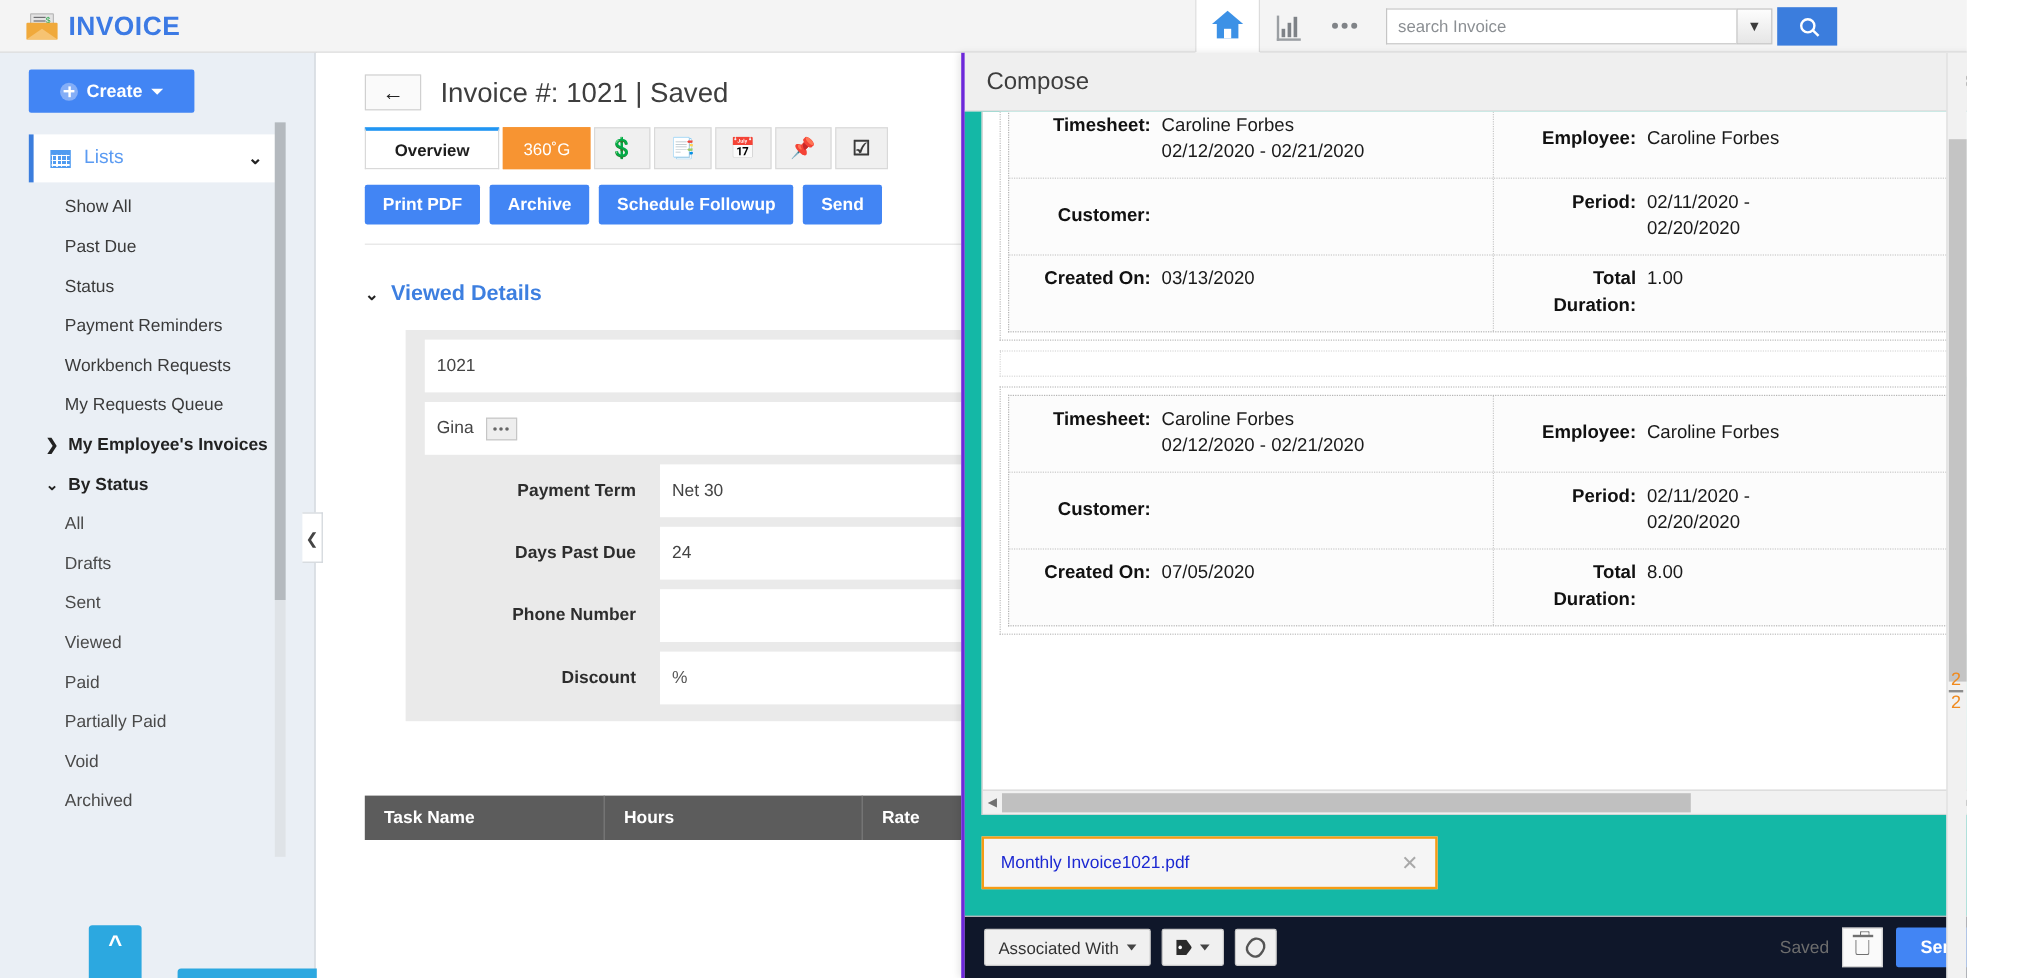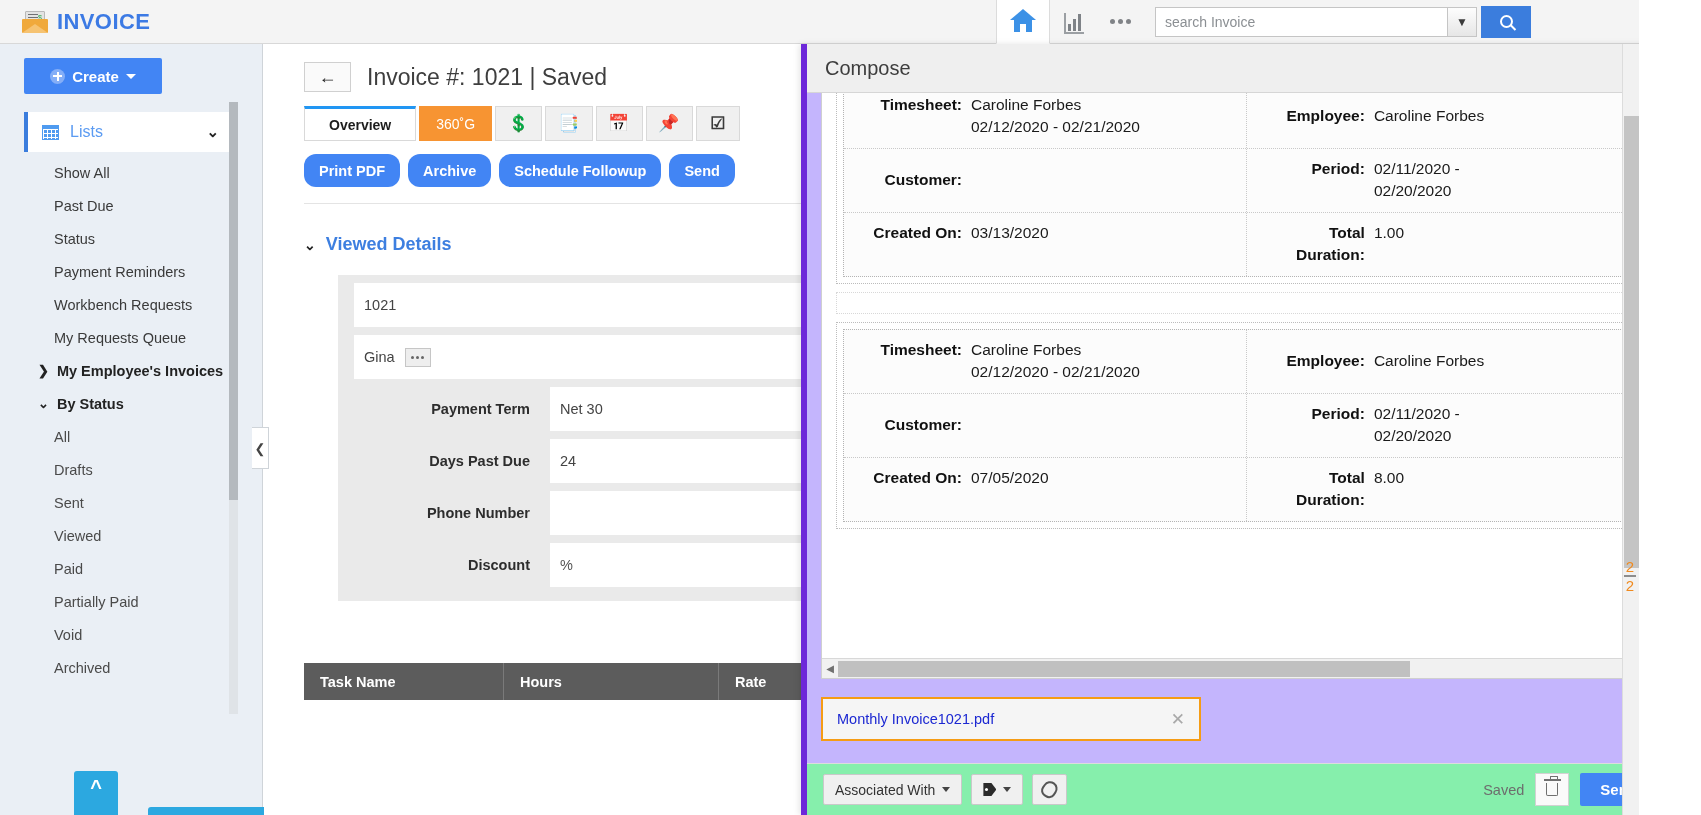--- a/index.html
+++ b/index.html
@@ -164,21 +164,21 @@
     font-size: 14px; font-weight: bold; color: #3a3a3a; margin-right: 3px; padding: 0 12px;
   }
   .tab.active {
     background: #fff; border-top: 3px solid #2196f3; color: #1d1d1d; padding: 0 24px;
   }
   .tab.deg360 { background: #f79432; color: #fff; font-weight: normal; padding: 0 16px; border-color: #f79432; }
   .tab-ic { font-size: 17px; }
 
   .actions { display: flex; gap: 8px; margin: 13px 0 0 40px; }
   .act-btn {
-    height: 33px; background: #4285f4; color: #fff; border: none; border-radius: 12px;
+    height: 33px; background: #4285f4; color: #fff; border: none; border-radius: 2px;
     font-size: 14.5px; font-weight: bold; padding: 0 15px; cursor: pointer;
     font-family: "Liberation Sans", sans-serif;
   }
   .hr { margin: 16px 0 0 40px; width: 1340px; height: 1px; background: #e4e4e4; }
 
   .section-title {
     margin: 30px 0 0 40px; display: flex; align-items: center; gap: 10px;
     color: #3d7fe0; font-size: 18px; font-weight: bold;
   }
   .section-title .sc { color: #222; font-size: 14px; }
@@ -213,31 +213,31 @@
 
   .grid-head {
     margin: 62px 0 0 40px; width: 1340px; height: 37px; background: #5c5c5c;
     display: flex; align-items: center; color: #fff; font-size: 14.5px; font-weight: bold;
   }
   .gh-cell { padding-left: 16px; border-right: 1px solid #7a7a7a; height: 37px; display: flex; align-items: center; }
 
   
   .compose {
     position: absolute; left: 801px; top: 44px; width: 868px; height: 771px;
-    background: #fff; border-left: 6px solid #6d28d9; box-shadow: -2px 0 6px rgba(0,0,0,.10);
+    background: #fff; border-left: 3px solid #6d28d9; box-shadow: -2px 0 6px rgba(0,0,0,.10);
     z-index: 10; display: flex; flex-direction: column;
   }
   .compose-head {
     height: 49px; background: #efefef; border-bottom: 1px solid #d6d6d6;
     display: flex; align-items: center; padding: 0 18px;
   }
   .compose-title { font-size: 20px; color: #3d3d3d; flex: 1; }
   .compose-close { font-size: 23px; color: #3a3a3a; cursor: pointer; line-height: 1; }
 
-  .compose-body { flex: 1; position: relative; overflow: hidden; background: #c4b5fd; }
+  .compose-body { flex: 1; position: relative; overflow: hidden; background: #14b8a6; }
   .msg-area {
     position: absolute; left: 14px; top: 0px; right: 20px; bottom: 84px;
     border: 1px solid #cfcfcf; border-top: none; background: #fff; overflow: hidden;
   }
   .msg-scrollpane { position: absolute; left: 0; top: 0; right: 0; bottom: 20px; overflow: hidden; }
   .ts-outer {
     margin: 0 6px 0 14px; border: 1px dotted #bcbcbc; padding: 6px; background: #fff;
   }
   .ts-card {
     border: 1px dotted #b4b4b4; background: #fcfcfc; display: flex; flex-wrap: wrap;
@@ -266,21 +266,21 @@
   .attach-zone { position: absolute; left: 14px; bottom: 22px; }
   .attach-chip {
     width: 380px; height: 44px; border: 2px solid #f59c14; background: #f5f5f5;
     display: flex; align-items: center; padding: 0 14px;
   }
   .attach-name { color: #1c28d2; font-size: 14.5px; flex: 1; }
   .attach-x { color: #a9a9a9; font-size: 17px; cursor: pointer; }
 
   .compose-foot {
     height: 52px; border-top: 1px solid #dcdcdc; display: flex; align-items: center;
-    padding: 0 12px 0 16px; gap: 9px; background: #86efac;
+    padding: 0 12px 0 16px; gap: 9px; background: #0f172a;
   }
   .foot-btn {
     height: 31px; background: #f0f0f0; border: 1px solid #c9c9c9; border-radius: 2px;
     display: flex; align-items: center; justify-content: center; gap: 7px;
     font-size: 14px; color: #333; padding: 0 11px; cursor: pointer;
   }
   .cd { width: 0; height: 0; border-left: 4.5px solid transparent; border-right: 4.5px solid transparent; border-top: 5px solid #444; }
   .tag-shape {
     width: 13px; height: 13px; background: #2b2b2b; position: relative;
     clip-path: polygon(0 0, 62% 0, 100% 50%, 62% 100%, 0 100%);

